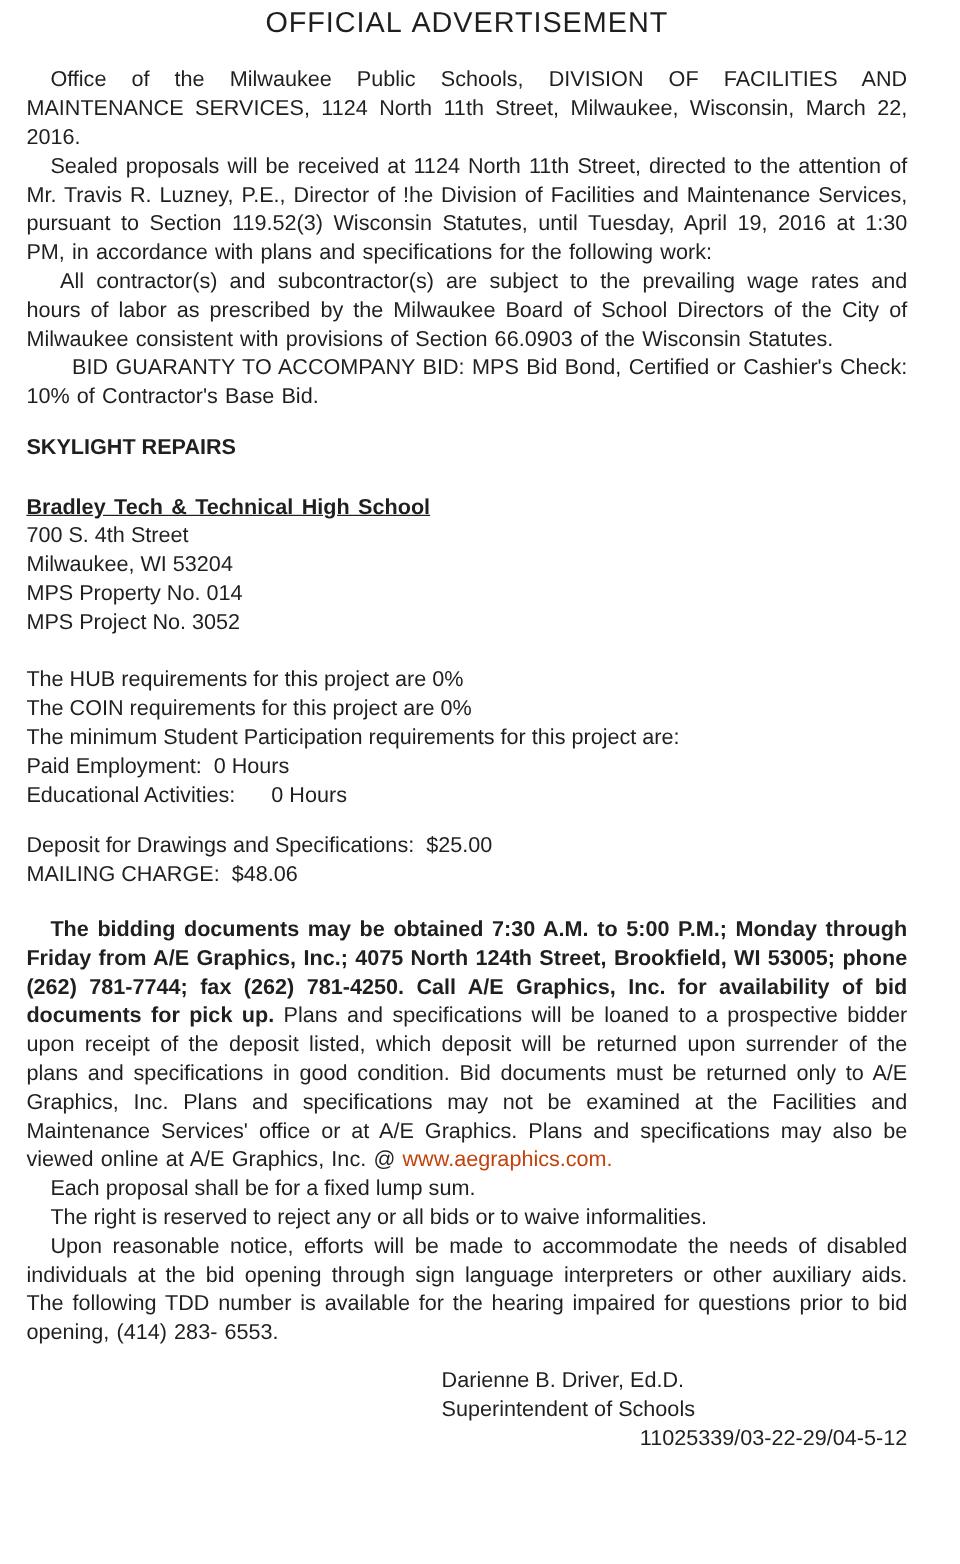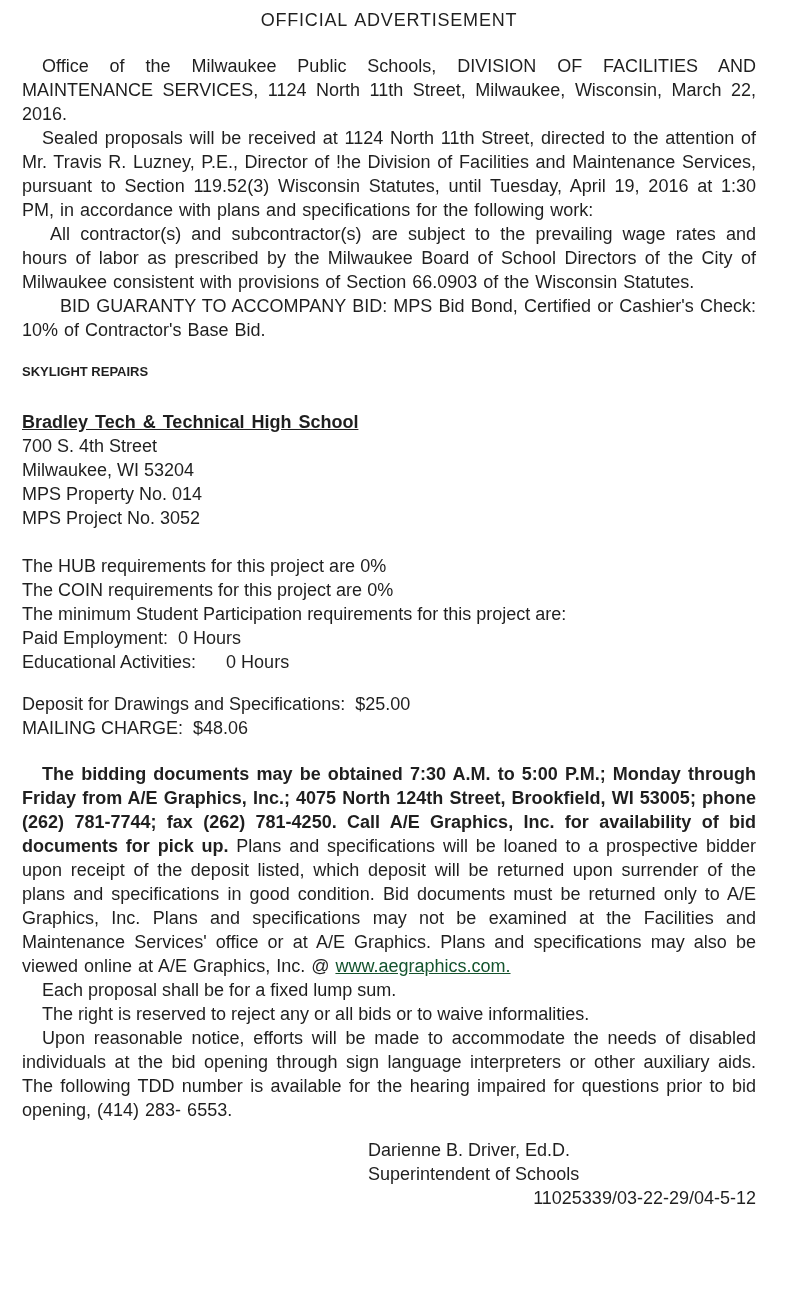--- a/index.html
+++ b/index.html
@@ -15,51 +15,50 @@
     color: #1f1f1f;
   }
   .page {
     box-sizing: border-box;
     width: 800px;
     min-height: 1303px;
     padding: 8px 44px 10px 22px;
     background: #ffffff;
   }
   .doc-title {
-    font-size: 18px;
+    font-size: 24px;
     font-weight: 400;
     letter-spacing: 0.8px;
     text-align: center;
     margin: 0 0 22px 0;
     word-spacing: 2px;
   }
   p { margin: 0; }
   .jp {
     text-align: justify;
     word-spacing: 1px;
   }
   .indent-1 { text-indent: 20px; }
   .indent-2 { text-indent: 28px; }
   .indent-3 { text-indent: 38px; }
   .section-heading {
-    font-size: 13px;
+    font-size: 18px;
     font-weight: 700;
     margin: 18px 0 26px 0;
   }
   .site-block p { white-space: pre-wrap; }
   .site-name { font-weight: 700; word-spacing: 2px; text-decoration: underline; }
   .req-block { margin-top: 24px; }
   .req-block p { white-space: pre-wrap; }
   .fees-block { margin-top: 18px; }
   .fees-block p { white-space: pre-wrap; }
   .bidding-para { margin-top: 22px; }
   .bidding-para b { font-weight: 700; }
   .doc-link {
-    color: #14532d;
-    text-decoration: underline;
+    color: #c2410c;
     cursor: pointer;
   }
   .signature-block {
     margin-top: 16px;
     margin-left: 346px;
   }
   .code-line {
     text-align: right;
   }
 </style>

